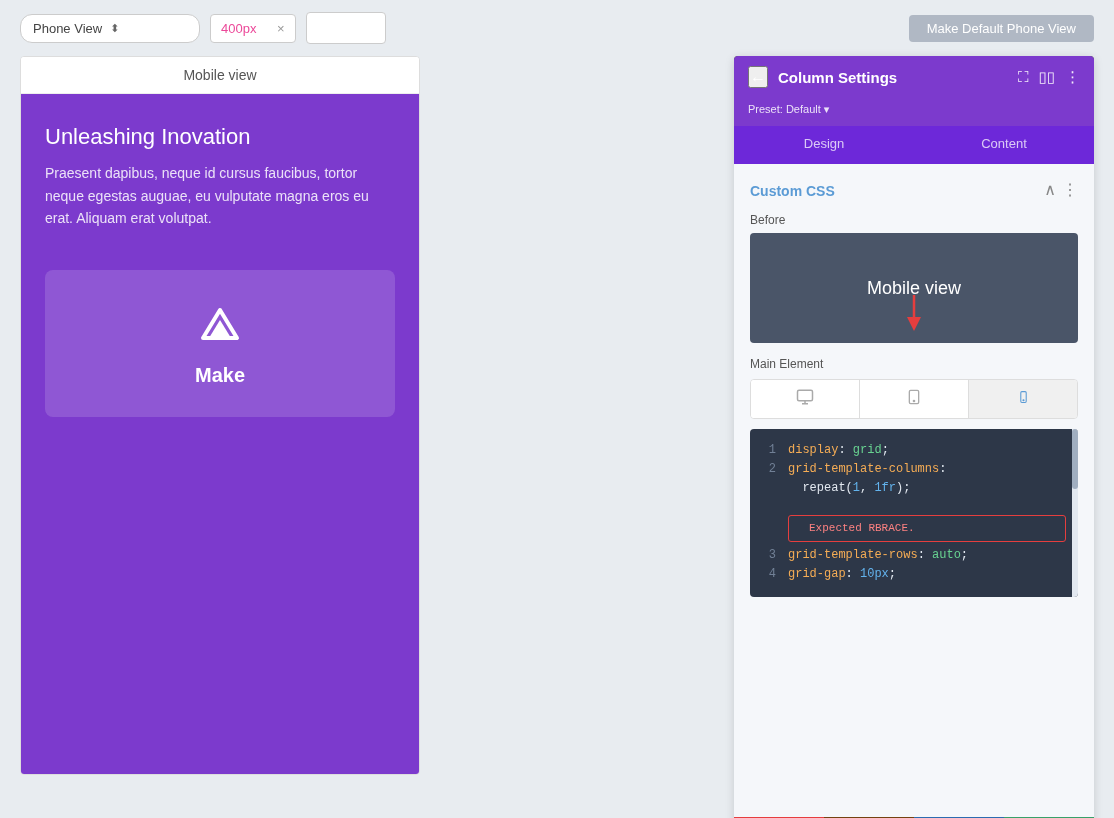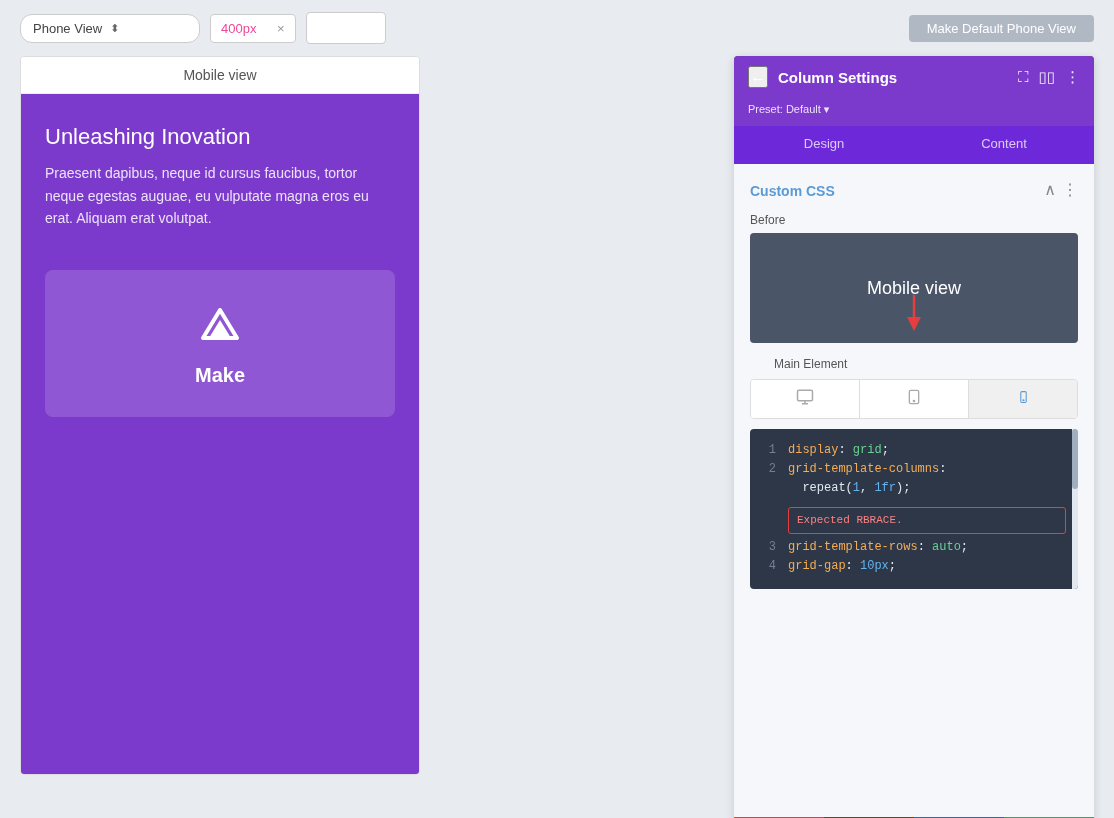--- a/index.html
+++ b/index.html
@@ -326,21 +326,20 @@
       font-size: 18px;
       font-weight: 500;
     }
 
     
     .main-element-label {
       font-size: 12px;
       color: #555;
       margin-bottom: 8px;
       font-weight: 500;
-      margin-left: 24px;
     }
 
     .device-icons-row {
       display: flex;
       gap: 0;
       margin-bottom: 10px;
       background: white;
       border: 1px solid #ddd;
       border-radius: 4px;
       overflow: hidden;
@@ -385,22 +384,22 @@
       text-align: right;
       user-select: none;
     }
 
     .code-text { color: #e2e8f0; }
 
     .error-box {
       background: transparent;
       border: 1.5px solid #e53e3e;
       border-radius: 3px;
-      padding: 4px 8px;
-      margin: 8px 0 4px 26px;
+      padding: 4px 20px;
+      margin: 16px 0 4px 26px;
       font-size: 11px;
       color: #fc8181;
       font-family: 'Courier New', monospace;
     }
 
     
     .action-bar {
       display: flex;
       position: absolute;
       bottom: 0;

